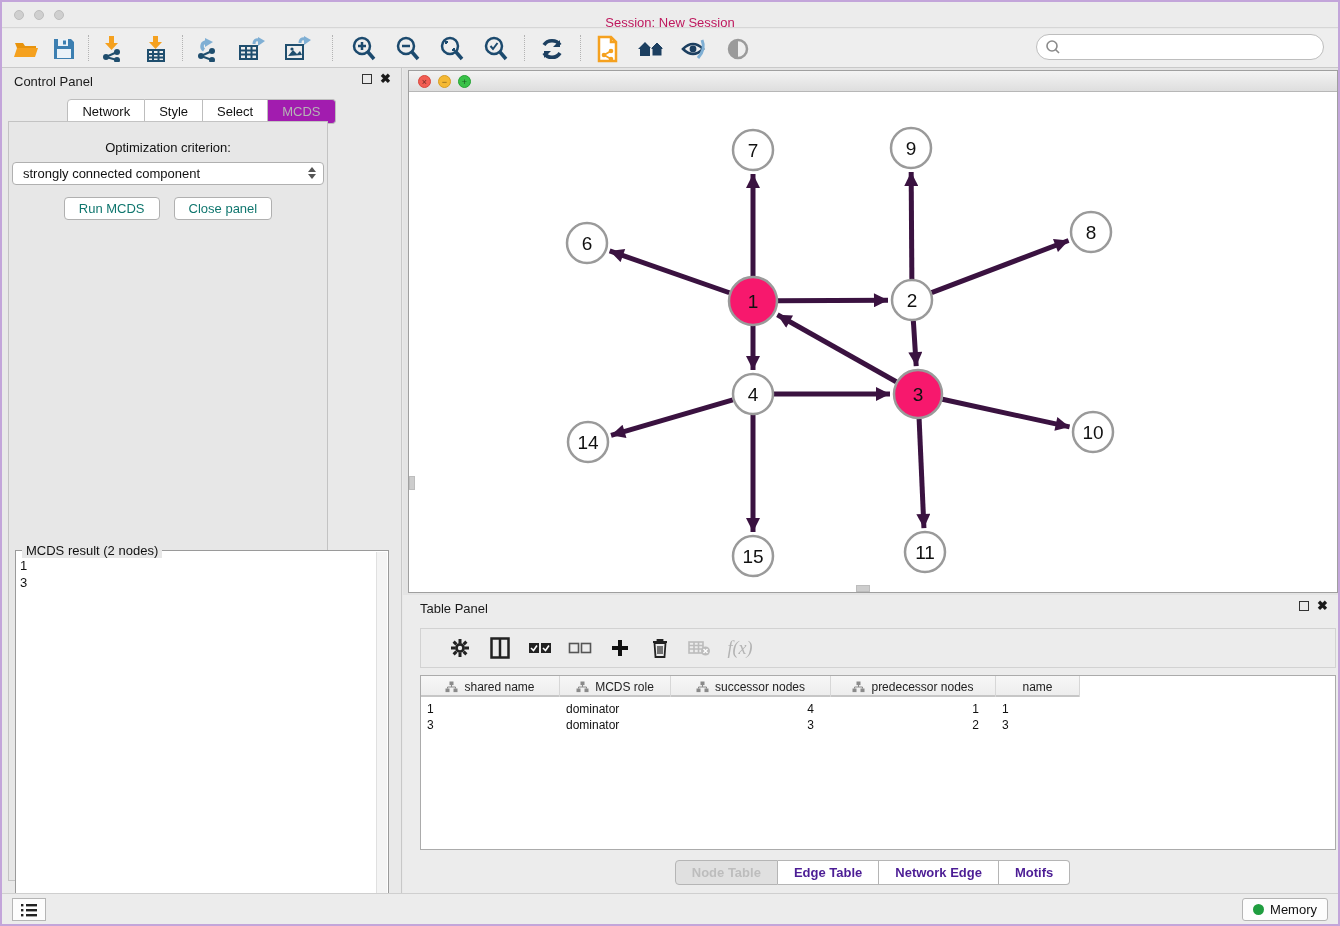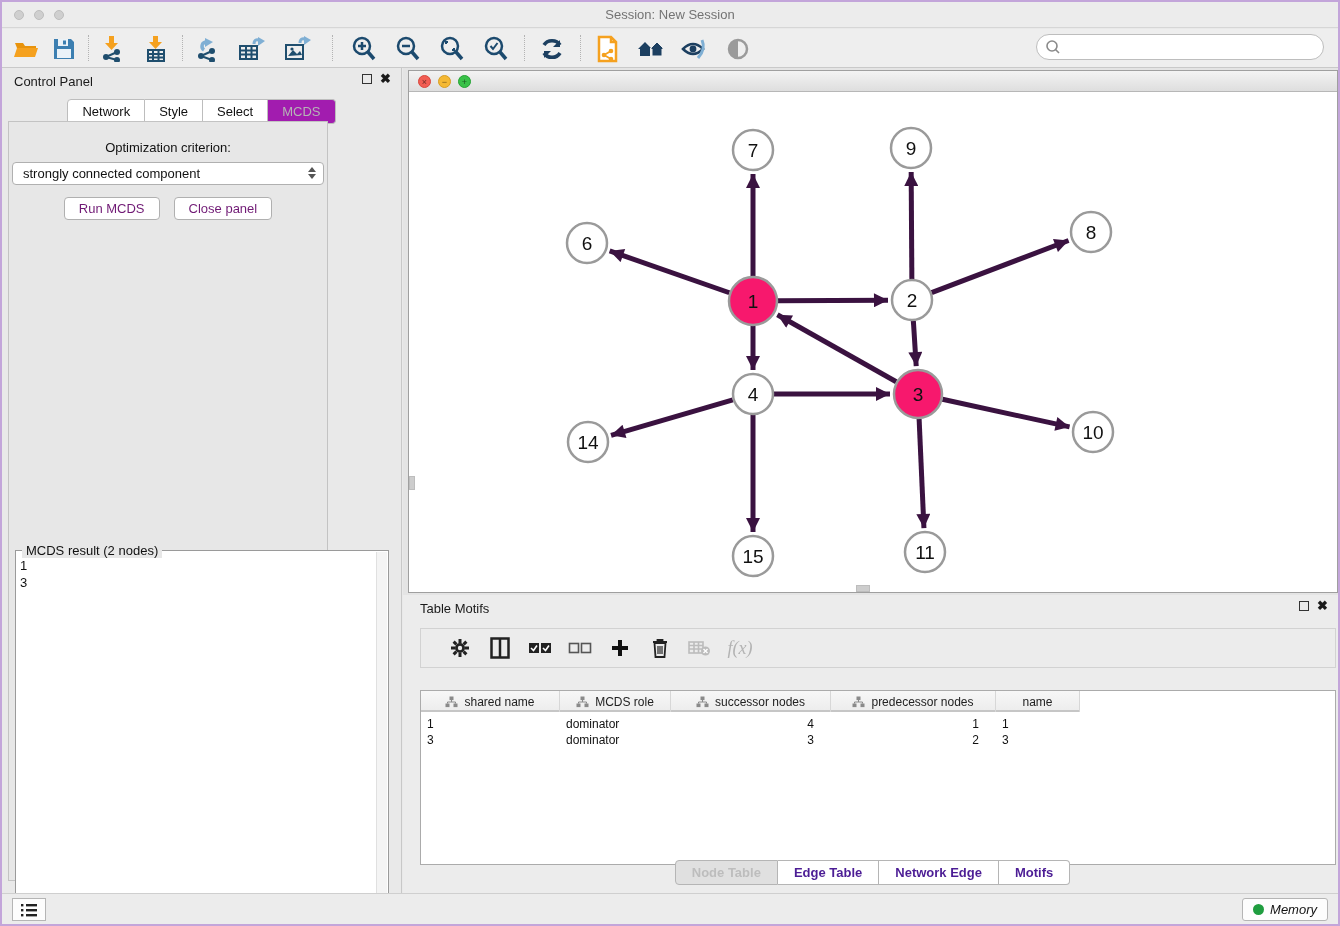--- a/index.html
+++ b/index.html
@@ -7,21 +7,21 @@
   body {
     font-family:"Liberation Sans", sans-serif;
     background:#e9e9e9;
     position:relative;
     border:2px solid #c3a5da;
     overflow:hidden;
   }
   
   .titlebar { position:absolute; left:0; top:0; width:1336px; height:26px; background:#ececec; border-bottom:1px solid #d6d6d6; }
   .tl-dot { position:absolute; top:8px; width:10px; height:10px; border-radius:50%; background:#cfcfcf; border:1px solid #bdbdbd; }
-  .win-title { position:absolute; top:5px; width:100%; text-align:center; font-size:13px; color:#737373; }
+  .win-title { position:absolute; top:13px; width:100%; text-align:center; font-size:13px; color:#be185d; }
   
   .toolbar { position:absolute; left:0; top:27px; width:1336px; height:39px; background:#eeeeee; border-bottom:1px solid #c9c9c9; }
   .tb-icon { position:absolute; top:6px; width:28px; height:28px; display:flex; align-items:center; justify-content:center; cursor:pointer; }
   .tb-sep { position:absolute; top:6px; width:0; height:26px; border-left:1px dotted #b3b3b3; }
   .searchbox { position:absolute; right:14px; top:5px; width:288px; height:26px; background:#fff; border:1px solid #bdbdbd; border-radius:13px; display:flex; align-items:center; padding-left:8px; }
   
   .cpanel { position:absolute; left:0; top:66px; width:400px; height:827px; background:#e9e9e9; border-right:1px solid #c8c8c8; }
   .panel-head { position:relative; height:28px; }
   .panel-title { position:absolute; left:12px; top:6px; font-size:13px; color:#1a1a1a; }
   .panel-icons { position:absolute; right:10px; top:6px; display:flex; gap:8px; align-items:center; }
@@ -32,21 +32,21 @@
   .seg-tab:first-child { border-left:1px solid #bdbdbd; border-radius:4px 0 0 0; }
   .seg-tab.disabled-active { background:#a21caf; color:#b5b5b5; border-radius:0 4px 4px 0; }
   .cp-body { position:absolute; left:6px; top:53px; width:320px; height:760px; background:#e7e7e7; border:1px solid #c3c3c3; }
   .opt-label { margin-top:18px; text-align:center; font-size:13px; color:#111; }
   .dropdown { position:relative; margin:7px auto 0; width:312px; height:23px; background:#fff; border:1px solid #b0b0b0; border-radius:4px; font-size:13px; color:#111; line-height:21px; padding-left:10px; cursor:pointer; }
   .stepper { position:absolute; right:7px; top:4px; display:flex; flex-direction:column; gap:2px; }
   .stepper i { width:0; height:0; border-left:4px solid transparent; border-right:4px solid transparent; display:block; }
   .step-up { border-bottom:5px solid #555; }
   .step-dn { border-top:5px solid #555; }
   .btn-row { margin-top:12px; display:flex; justify-content:center; gap:14px; }
-  .mac-btn { font-size:13px; color:#701a75; background:#fff; border:1px solid #b0b0b0; border-radius:4px; padding:3px 14px; cursor:pointer; font-family:"Liberation Sans",sans-serif; }
+  .mac-btn { font-size:13px; color:#0f766e; background:#fff; border:1px solid #b0b0b0; border-radius:4px; padding:3px 14px; cursor:pointer; font-family:"Liberation Sans",sans-serif; }
   .result-box { position:absolute; left:6px; top:428px; width:374px; height:375px; border:1px solid #9a9a9a; background:#fff; }
   .result-legend { position:absolute; left:6px; top:-8px; background:#e7e7e7; padding:0 4px; font-size:13px; color:#111; }
   .result-text { position:absolute; left:4px; top:6px; right:14px; bottom:4px; font-size:13px; color:#111; line-height:17px; white-space:pre-line; }
   .result-scroll { position:absolute; right:1px; top:1px; width:11px; bottom:1px; background:#f4f4f4; border-left:1px solid #e0e0e0; }
   
   .net-area { position:absolute; left:401px; top:66px; width:937px; height:527px; background:#e4e4e4; }
   .net-frame { position:absolute; left:5px; top:2px; width:930px; height:523px; border:1px solid #9f9f9f; background:#fff; }
   .net-title { position:relative; height:21px; background:linear-gradient(#f3f3f3,#dedede); border-bottom:1px solid #b7b7b7; }
   .net-title-text { position:absolute; width:100%; top:3px; text-align:center; font-size:13px; color:#222;margin-top:15px; }
   .traffic { position:absolute; top:4px; width:13px; height:13px; border-radius:50%; font-size:9px; line-height:12px; text-align:center; color:rgba(0,0,0,.55); cursor:pointer; }
@@ -54,33 +54,33 @@
   .t-yel { left:29px; background:#f5b934; border:1px solid #d89e22; }
   .t-grn { left:49px; background:#39c148; border:1px solid #24a233; }
   .net-canvas { position:relative; width:100%; height:500px; background:#fff; overflow:hidden; }
   .vthumb { position:absolute; left:0; top:384px; width:6px; height:14px; background:#cdcdcd; border:1px solid #bdbdbd; }
   .hthumb { position:absolute; left:447px; bottom:0px; width:14px; height:7px; background:#cdcdcd; border:1px solid #bdbdbd; }
   
   .tpanel { position:absolute; left:401px; top:593px; width:939px; height:300px; background:#ececec; }
   .tp-toolbar { position:absolute; left:17px; top:33px; right:6px; height:40px; background:#ececec; border:1px solid #d2d2d2; display:flex; align-items:center; gap:14px; padding-left:26px; }
   .tp-icon { width:26px; height:26px; display:flex; align-items:center; justify-content:center; cursor:pointer; }
   .fx { font-family:"Liberation Serif", serif; font-style:italic; font-size:18px; color:#b3b3b3; }
-  .dtable { position:absolute; left:17px; top:80px; right:6px; height:175px; background:#fff; border:1px solid #ababab; overflow:hidden;margin-top:15px; }
+  .dtable { position:absolute; left:17px; top:80px; right:6px; height:175px; background:#fff; border:1px solid #ababab; overflow:hidden; }
   .thead { position:absolute; left:0; top:0; height:21px; display:flex; background:linear-gradient(#f7f7f7,#ededed); border-bottom:2px solid #c6c6c6; }
   .th { position:relative; height:21px; font-size:12px; color:#222; display:flex; align-items:center; justify-content:center; gap:6px; border-right:1px solid #d7d7d7; }
   .trow { position:absolute; left:0; display:flex; height:16px; font-size:12px; color:#111; }
   .td { padding:0 6px; display:flex; align-items:center; }
   .td.right { justify-content:flex-end; padding-right:17px; }
   .tp-tabs { position:absolute; left:0; right:0; top:265px; display:flex; justify-content:center; }
   .tp-tab { font-size:13px; font-weight:bold; padding:4px 16px; background:#fff; border:1px solid #b5b5b5; border-left:none; color:#4c1d95; cursor:pointer; }
   .tp-tab:first-child { border-left:1px solid #b5b5b5; border-radius:4px 0 0 4px; }
   .tp-tab:last-child { border-radius:0 4px 4px 0; }
   .tp-tab.sel { background:#e0e0e0; color:#bdbdbd; }
   
-  .statusbar { position:absolute; left:0; bottom:0; width:1336px; height:31px; background:#ececec; border-top:1px solid #cfcfcf;font-style:italic; }
+  .statusbar { position:absolute; left:0; bottom:0; width:1336px; height:31px; background:#ececec; border-top:1px solid #cfcfcf; }
   .sb-left-btn { position:absolute; left:10px; top:4px; width:34px; height:23px; background:#fdfdfd; border:1px solid #b5b5b5; display:flex; align-items:center; justify-content:center; cursor:pointer; }
   .memory-btn { position:absolute; right:10px; top:4px; height:23px; background:#fdfdfd; border:1px solid #b5b5b5; border-radius:3px; display:flex; align-items:center; gap:6px; padding:0 10px; font-size:13px; color:#111; cursor:pointer; }
   .mem-dot { width:11px; height:11px; border-radius:50%; background:#1f9d3f; }
   svg { display:block; }
 </style>
 </head>
 <body>
 
 <div class="titlebar">
   <span class="tl-dot" style="left:12px"></span>
@@ -323,21 +323,21 @@
           </g>
       </svg>
       <div class="vthumb"></div>
       <div class="hthumb"></div>
     </div>
   </div>
 </div>
 
 <div class="tpanel">
   <div class="panel-head">
-    <span class="panel-title" style="left:17px">Table Motifs</span>
+    <span class="panel-title" style="left:17px">Table Panel</span>
     <span class="panel-icons" style="right:14px">
       <span class="float-sq"></span>
       <span class="close-x">✖</span>
     </span>
   </div>
   <div class="tp-toolbar">
     <span class="tp-icon">
       <svg width="22" height="22">
           <g fill="#222">
             <circle cx="11" cy="11" r="5"></circle>

